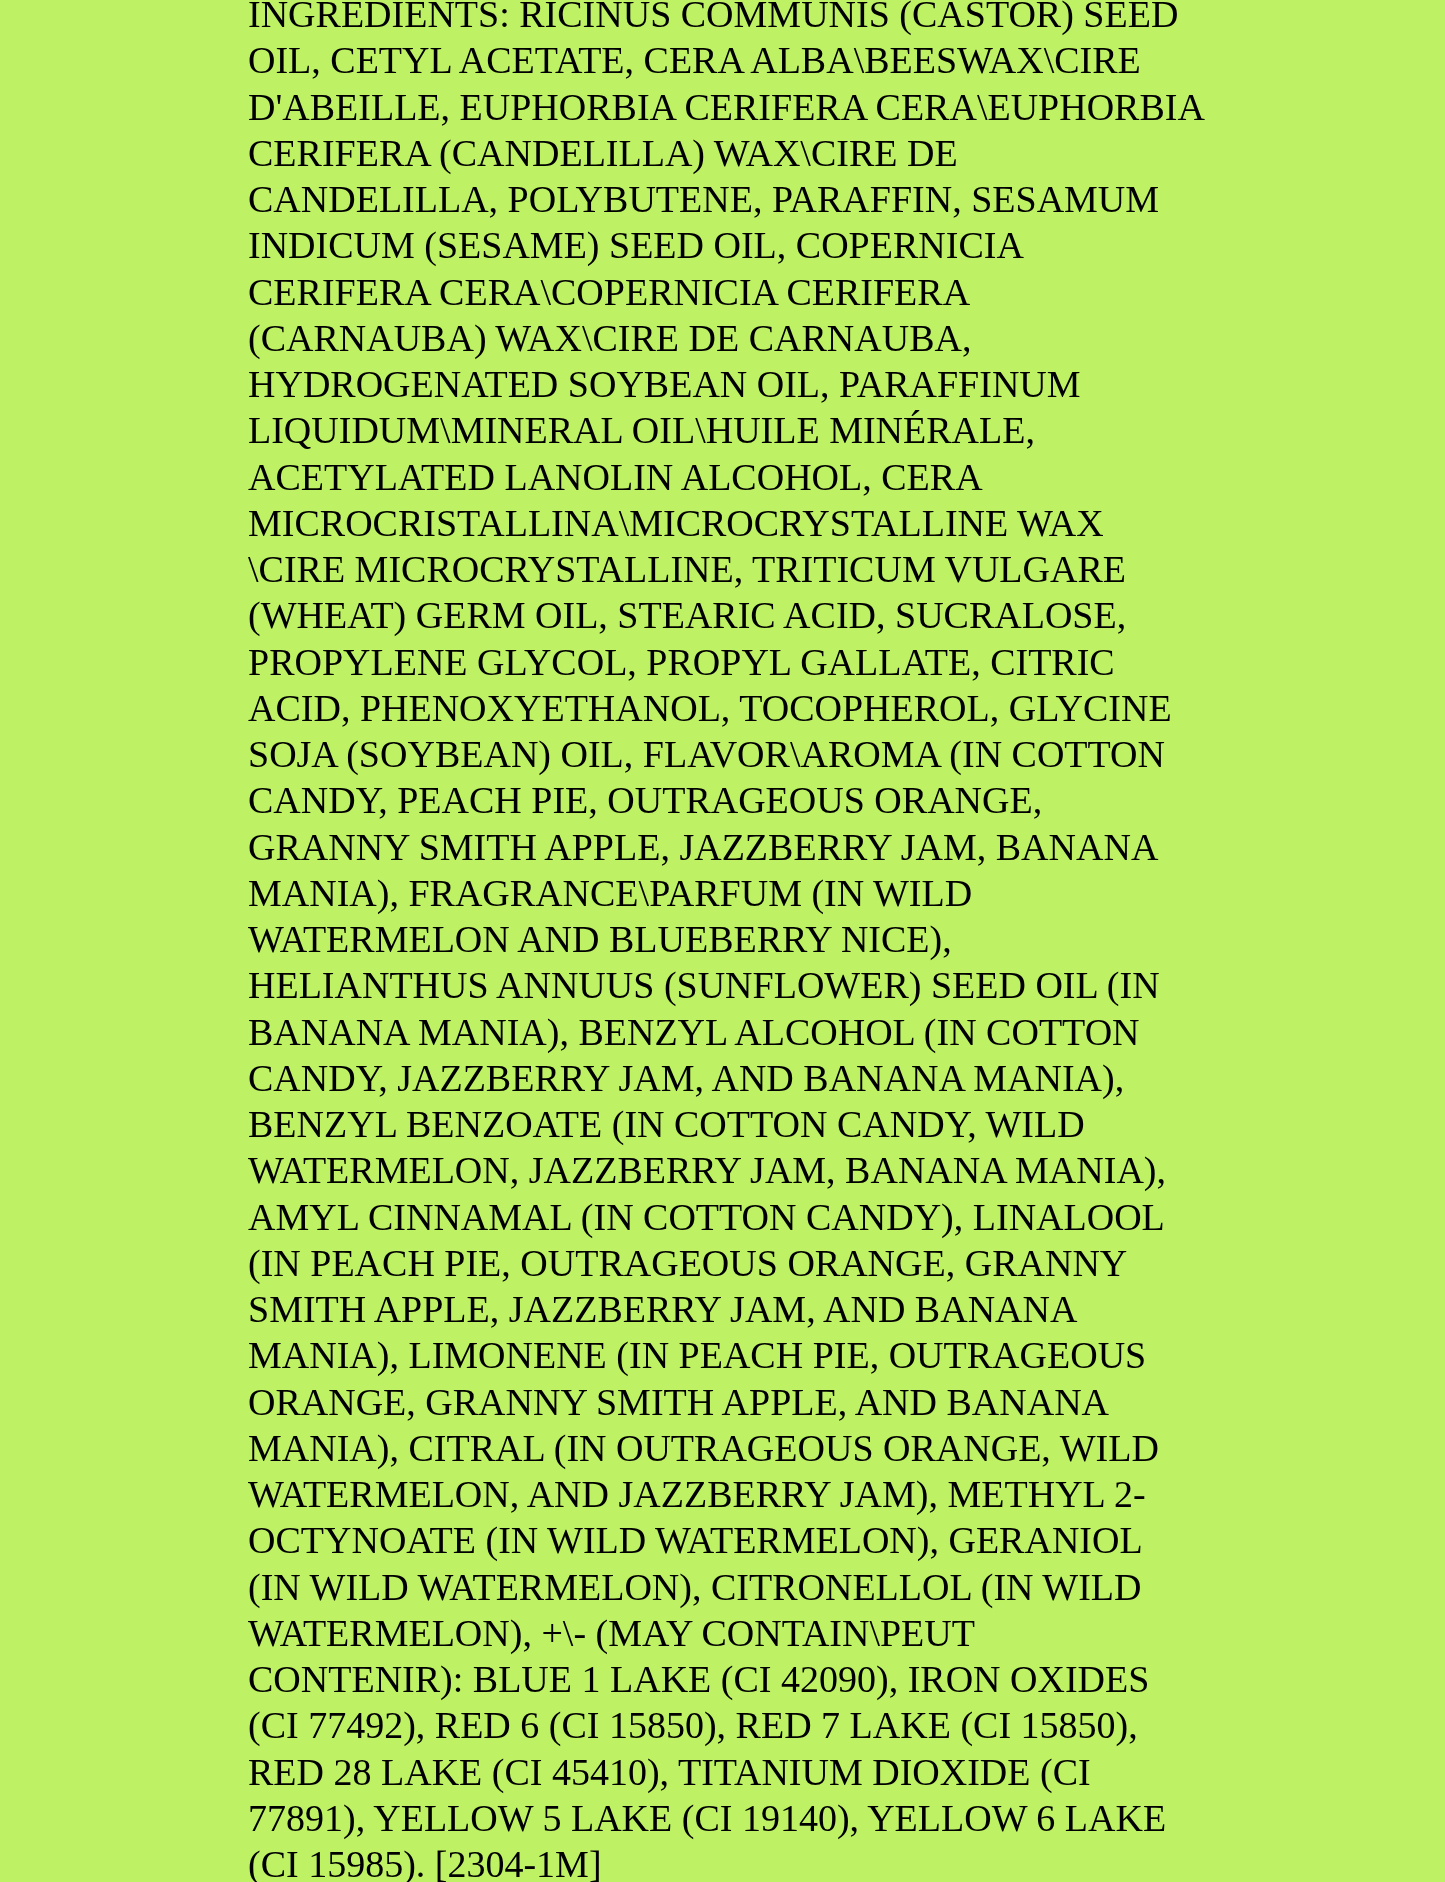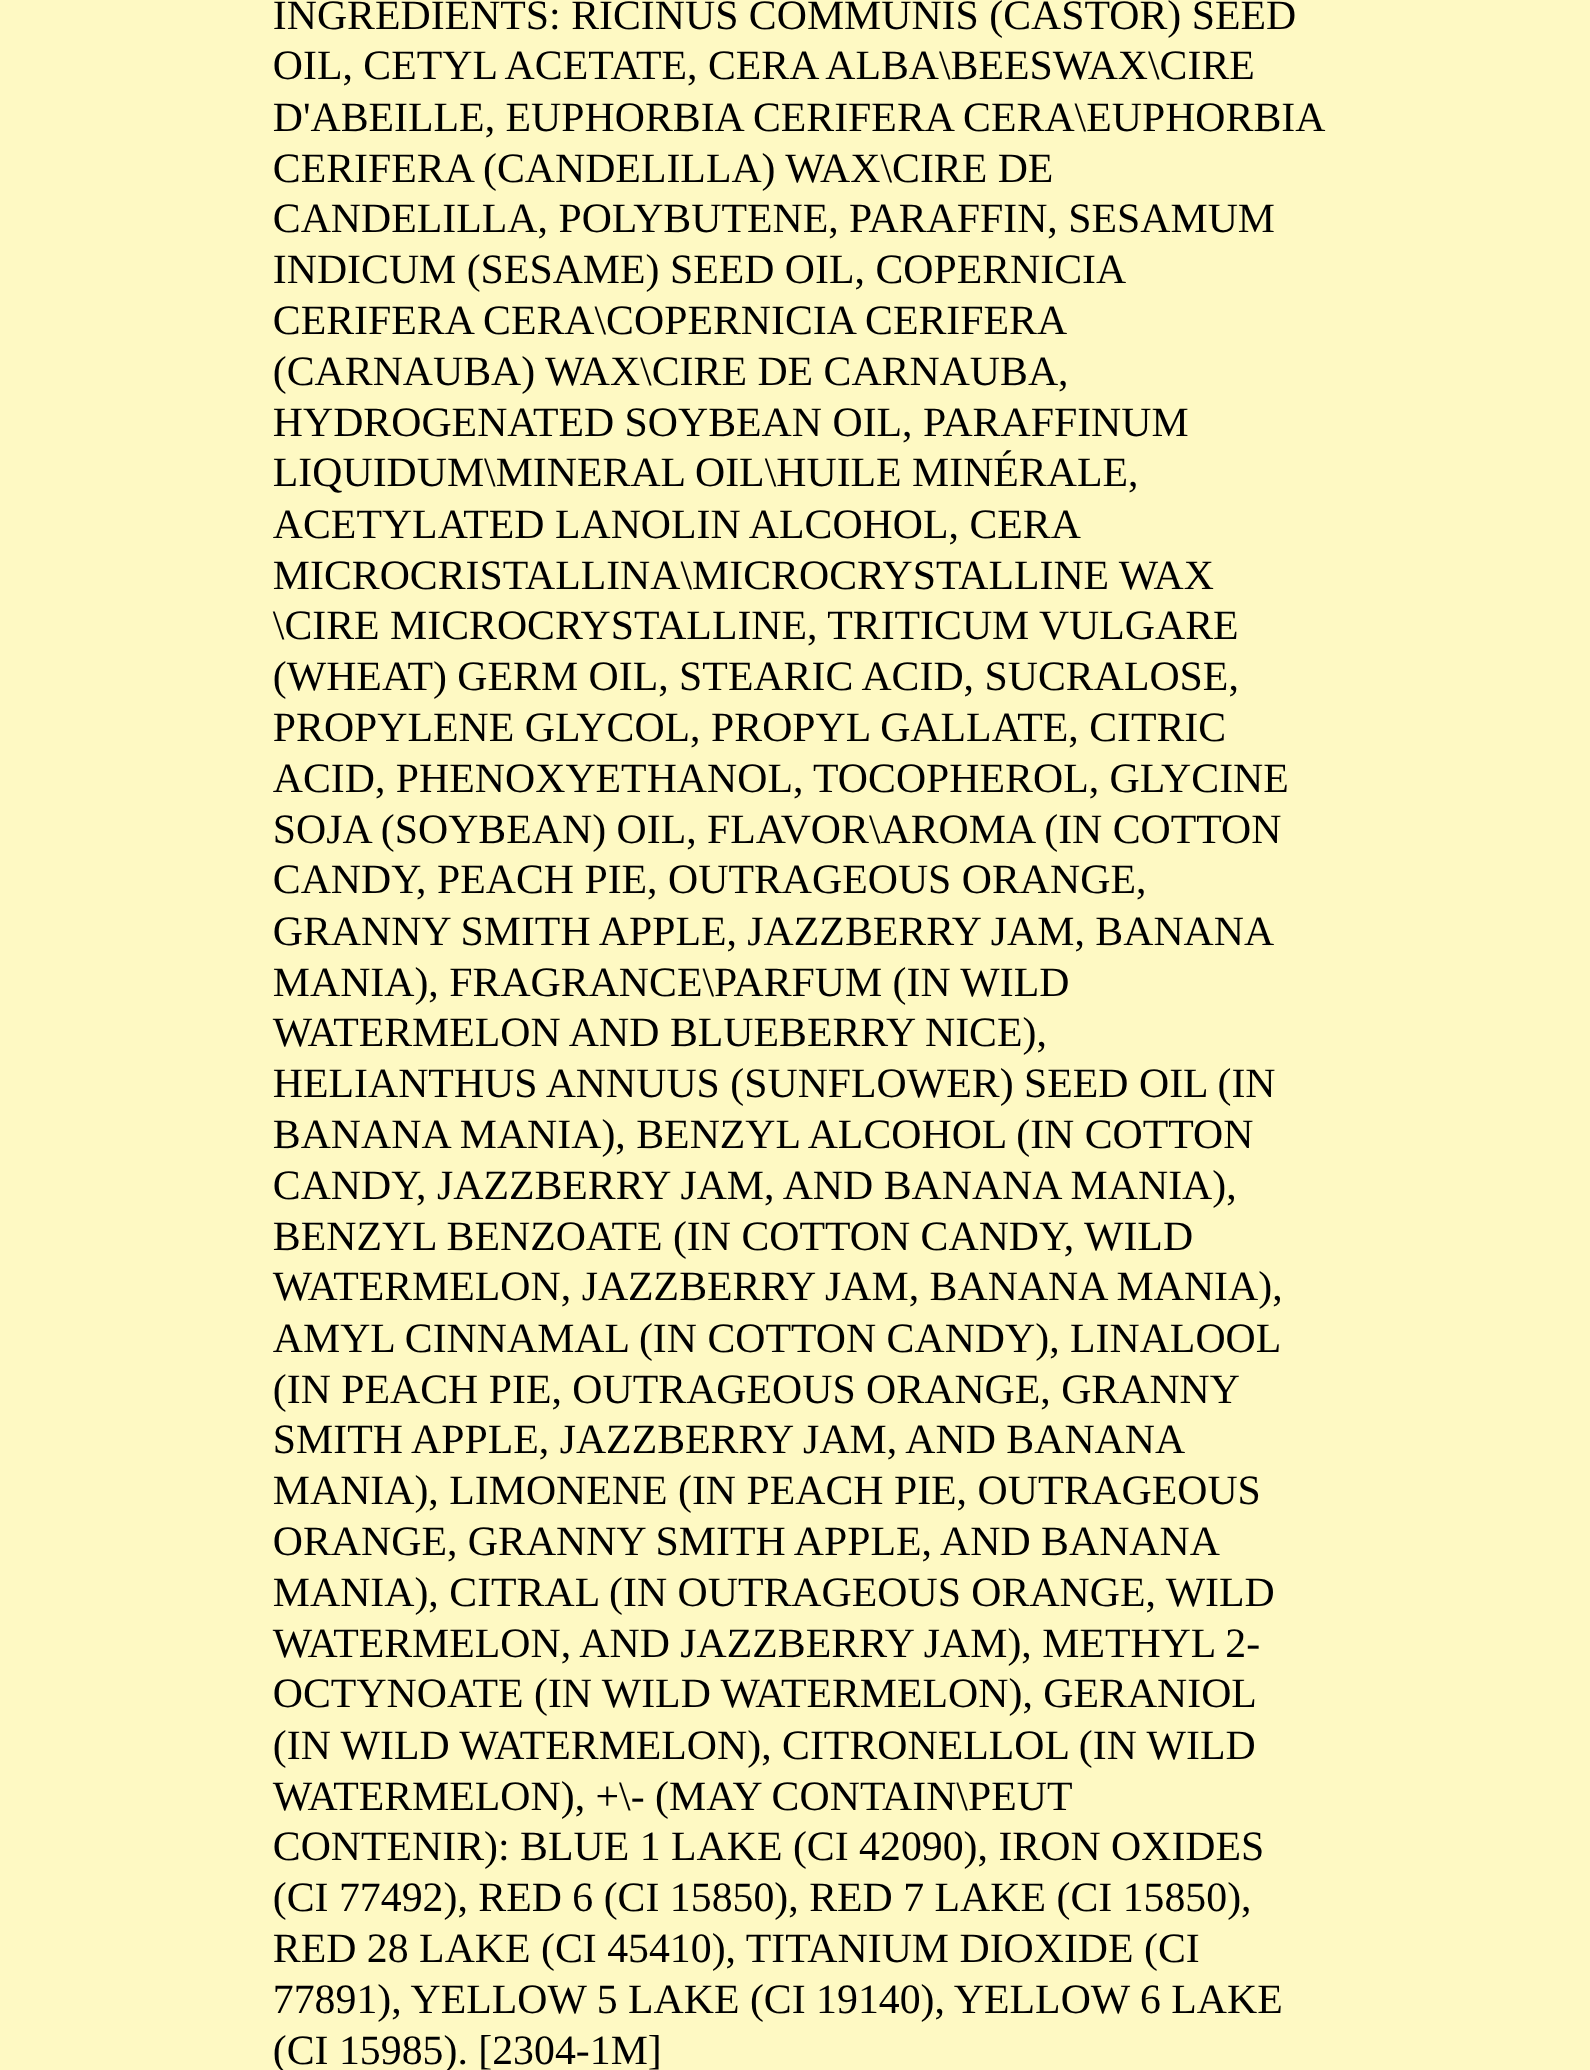--- a/index.html
+++ b/index.html
@@ -12,21 +12,21 @@
   body {
     background: #ffffff;
     position: relative;
   }
   .page {
     position: absolute;
     left: 0;
     top: 0;
     width: 1445px;
     height: 1882px;
-    background: #fef9c3;
+    background: #bef264;
   }
   .ingredients-text {
     position: absolute;
     left: 248px;
     top: -9px;
     width: 960px;
     font-family: "Liberation Serif", "DejaVu Serif", serif;
     font-size: 38px;
     line-height: 46.25px;
     color: #000000;

